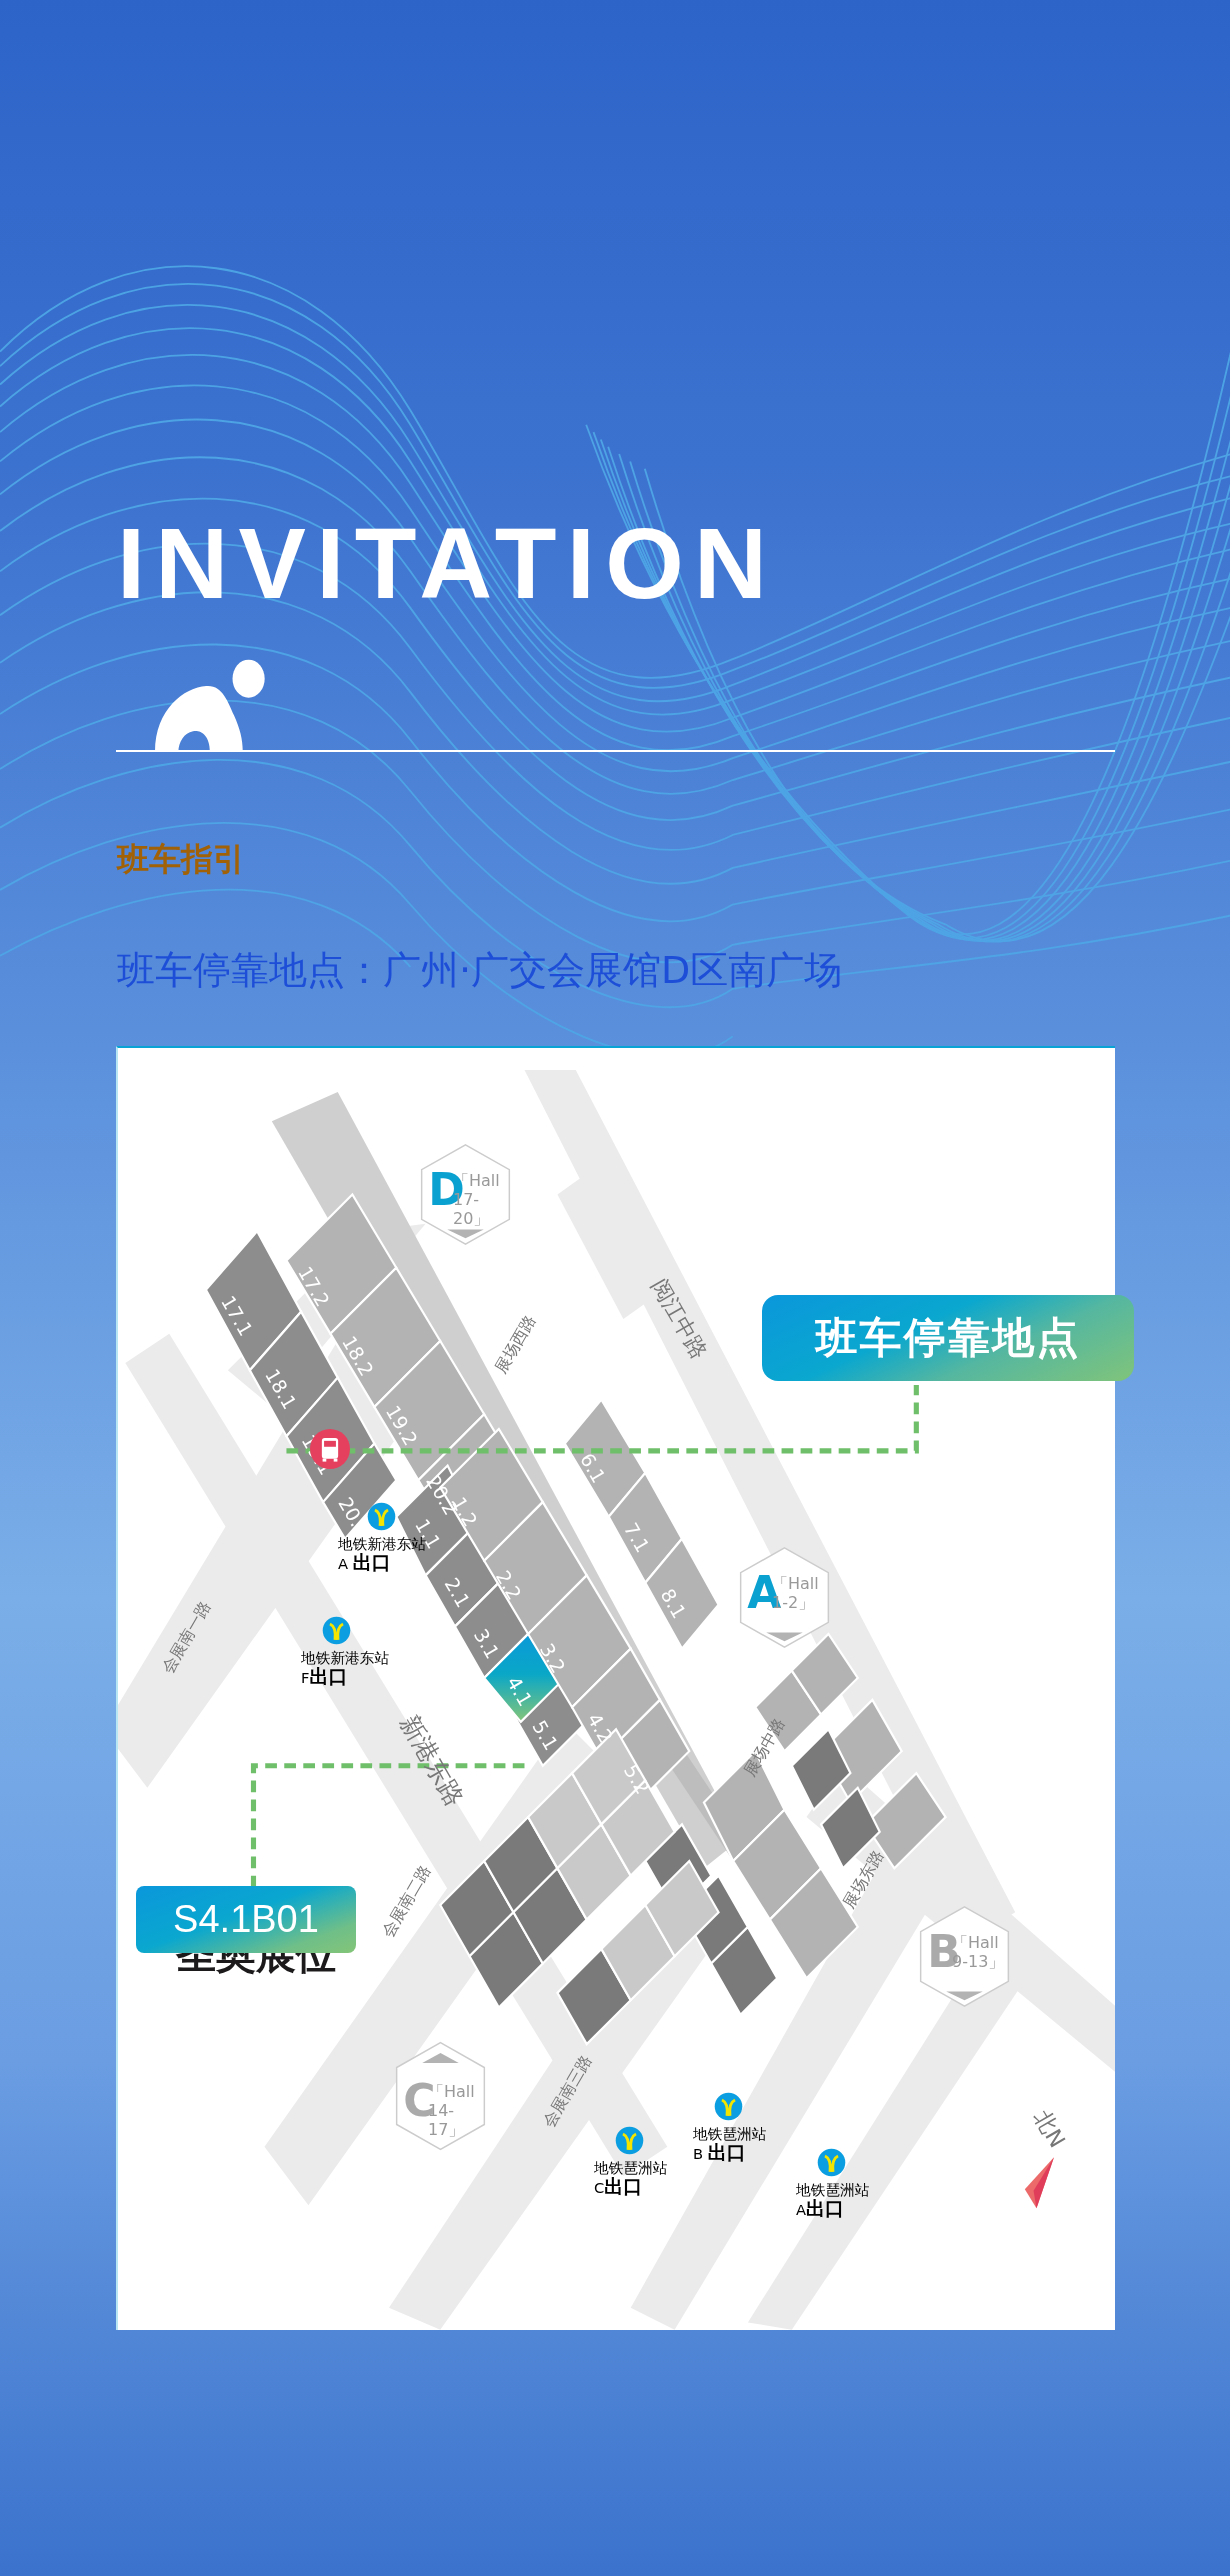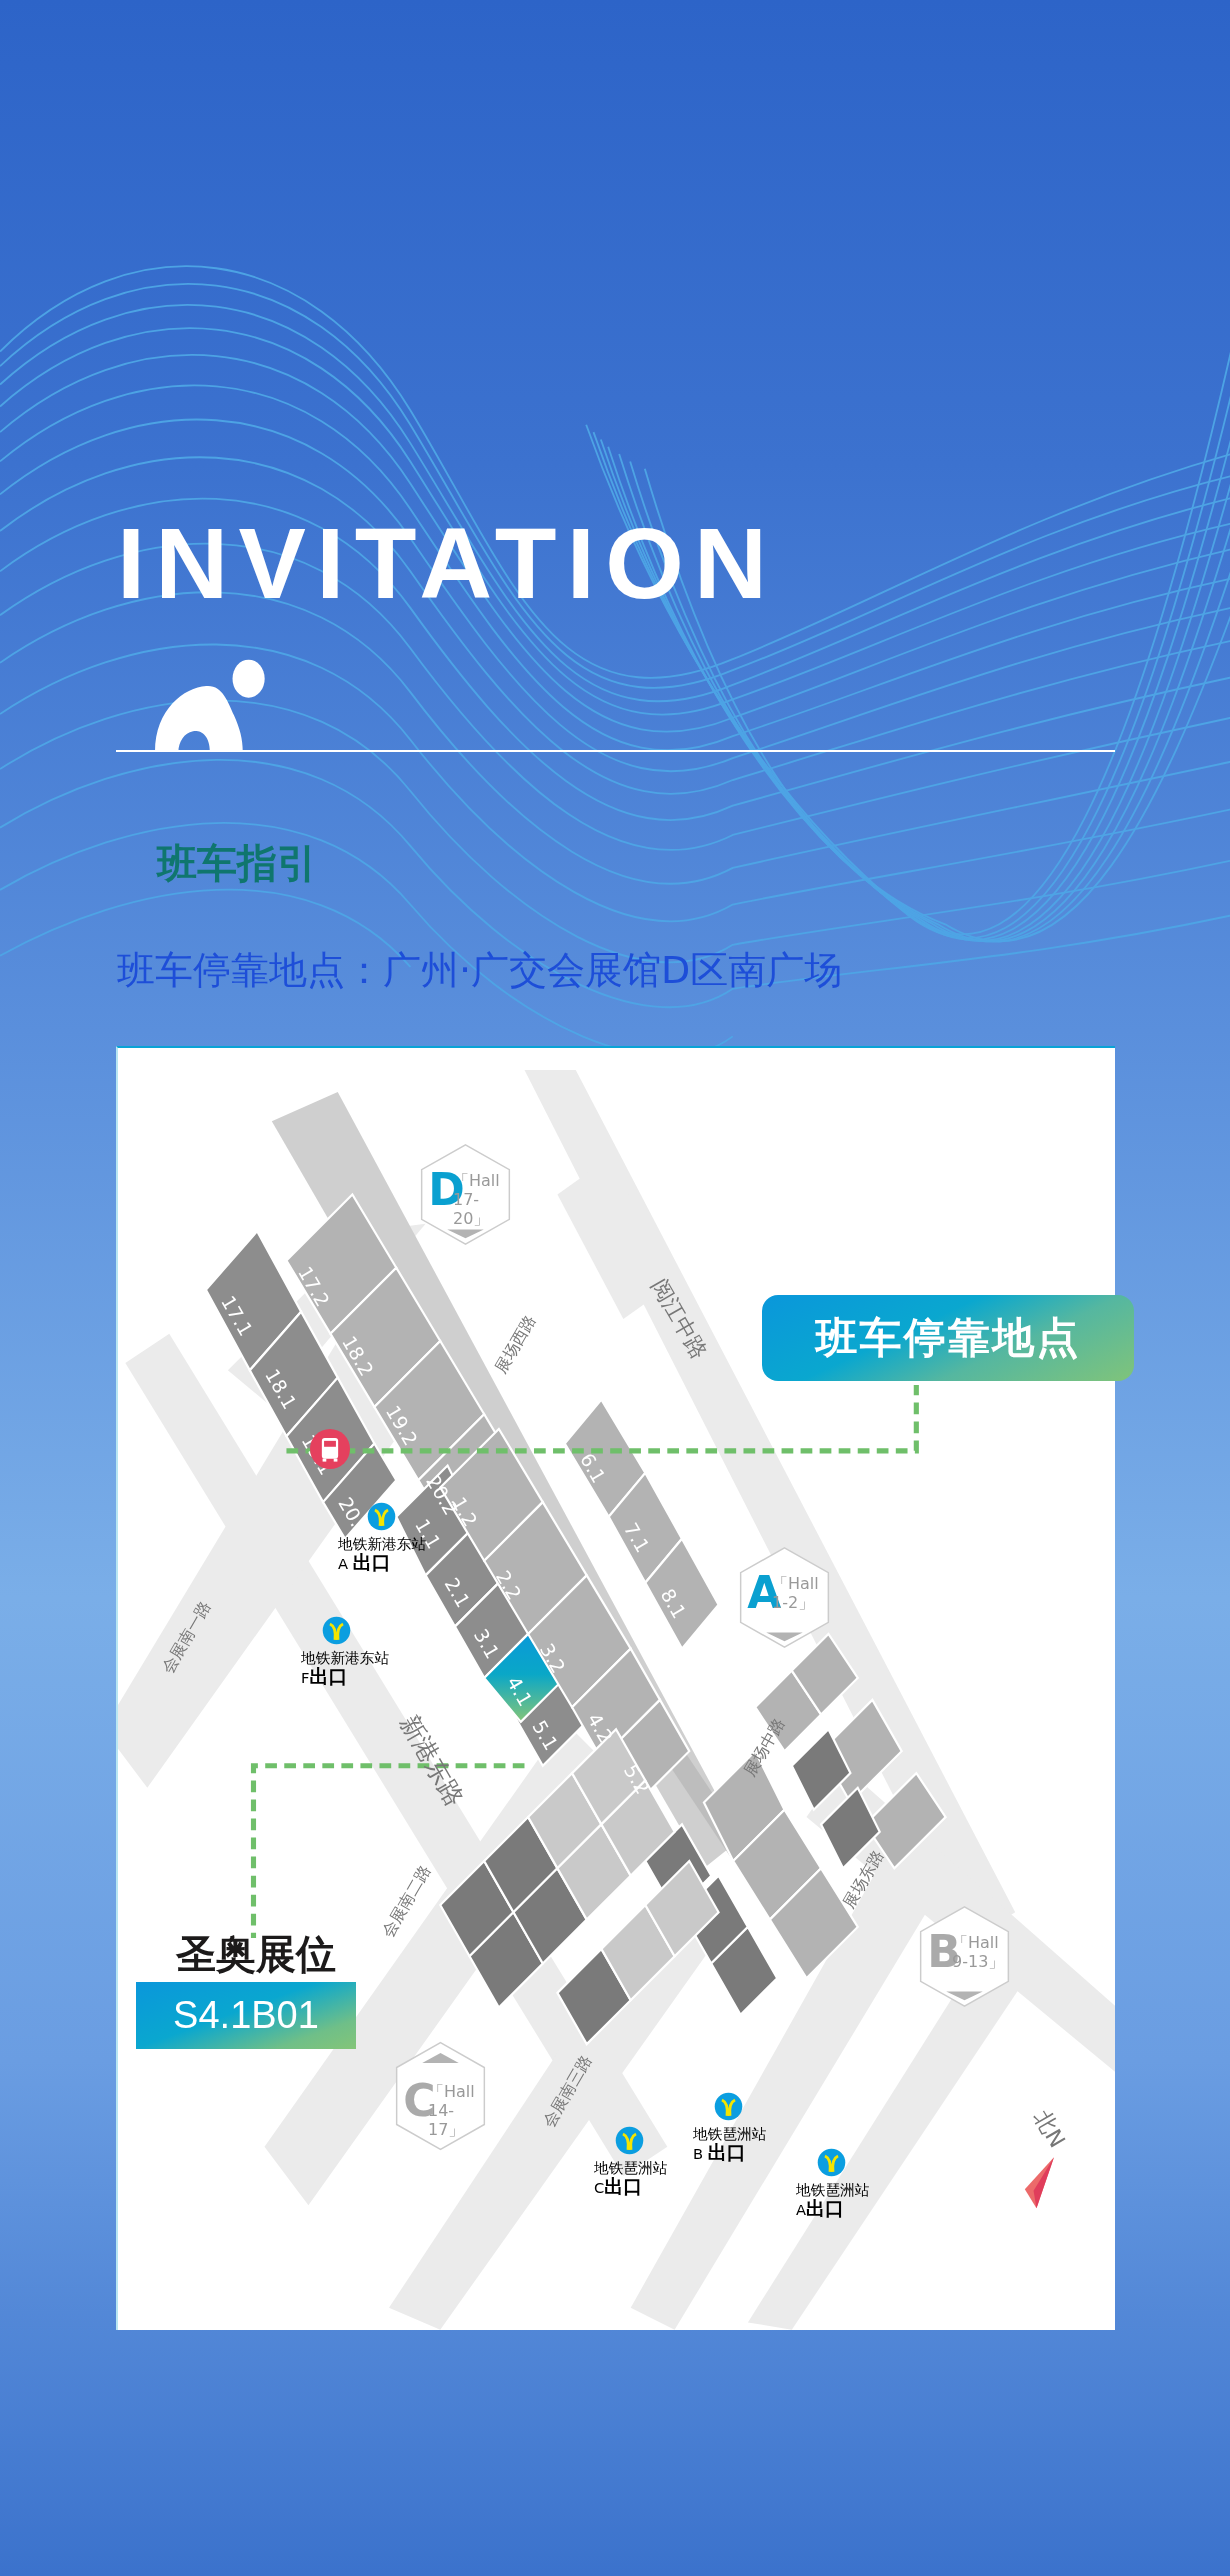--- a/index.html
+++ b/index.html
@@ -5,30 +5,30 @@
   html,body{margin:0;padding:0;}
   body{width:1231px;height:2576px;position:relative;overflow:hidden;
     background:linear-gradient(180deg,#2d64c8 0%,#3c72cf 18%,#5a8fdc 40%,#7aaee8 62%,#6a9de2 80%,#3b72cc 100%);
     font-family:"DejaVu Sans","Liberation Sans",sans-serif;}
   .abs{position:absolute;}
   #waves{position:absolute;left:0;top:0;width:1231px;height:1062px;}
   .hero-title{left:117px;top:513px;color:#fff;font-family:"Liberation Sans","DejaVu Sans",sans-serif;
     font-size:101px;letter-spacing:10.3px;font-weight:700;line-height:1;}
   .hero-rule{left:116px;top:750px;width:999px;height:2.2px;background:#fff;}
   .logo{left:155px;top:658px;width:117px;height:94px;}
-  .section-title{left:117px;top:843px;color:#0f766e;font-size:40px;font-weight:bold;line-height:1;margin-left:40px;}
+  .section-title{left:117px;top:843px;color:#a16207;font-size:32px;font-weight:bold;line-height:1;}
   .subtitle{left:117px;top:951px;color:#1d4ed8;font-size:38px;line-height:1;}
   .map{left:116px;top:1046px;width:999px;height:1284px;background:#fff;overflow:hidden;
     border-top:2.9px solid #0aa3d6;border-left:2.2px solid #b8e6f2;box-sizing:border-box;}
   .map svg{position:absolute;left:0;top:0;}
   .callout{left:762px;top:1295px;width:372px;height:86px;border-radius:16px;
     background:linear-gradient(155deg,#0a97db 0%,#0aa7cf 40%,#55b7a0 65%,#80c47a 100%);
     color:#fff;font-size:42px;font-weight:bold;display:flex;align-items:center;justify-content:center;letter-spacing:2.2px;}
   .booth-title{left:176px;top:1934px;color:#1c1a1a;font-size:40px;font-weight:bold;line-height:1;}
-  .booth-badge{left:136px;top:1982px;width:220px;height:67px;border-radius:0;
+  .booth-badge{left:136px;top:1886px;width:220px;height:67px;border-radius:8px;
     background:linear-gradient(160deg,#0a97db 0%,#0aa7cf 45%,#6fbf88 80%,#84c578 100%);
     color:#fff;font-family:"Liberation Sans","DejaVu Sans",sans-serif;font-size:38px;
     display:flex;align-items:center;justify-content:center;}
   .metro-label{color:#000000;font-size:14.7px;line-height:19px;white-space:nowrap;}
   .metro-label b{font-weight:bold;font-size:19px;}
   .road-label{color:#777;font-size:22px;}
 </style>
 </head>
 <body>
 

